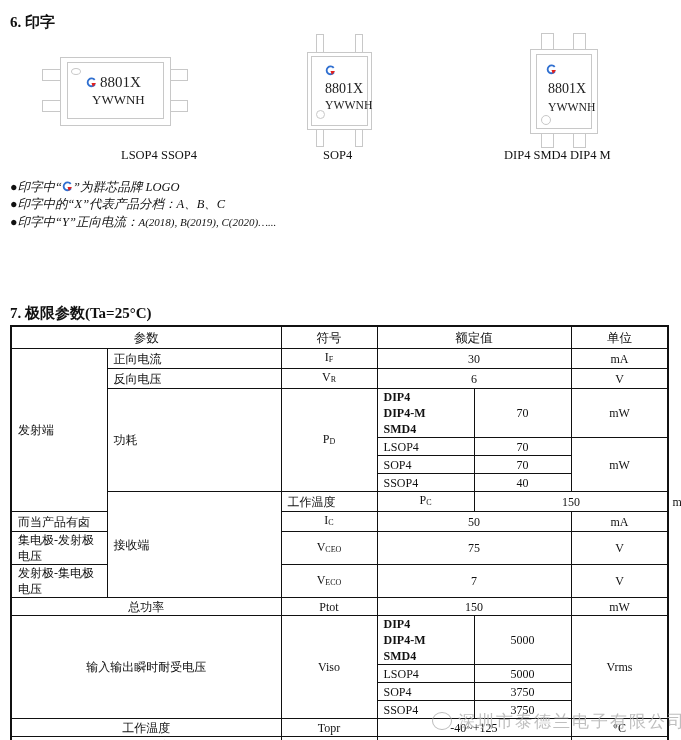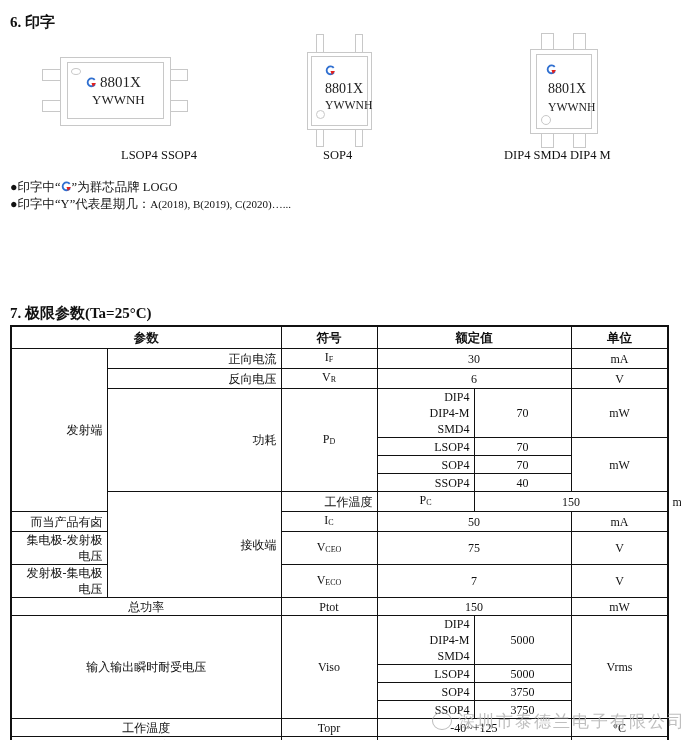--- a/index.html
+++ b/index.html
@@ -9,31 +9,31 @@
   .h-title { font-family:"Liberation Serif","DejaVu Serif",serif; font-weight:bold; font-size:15px; }
   .pkg { position:absolute; border:1px solid #c8c8c8; background:#fff; box-sizing:border-box; }
   .pkg-inner { position:absolute; border:1px solid #c8c8c8; box-sizing:border-box; }
   .pin { position:absolute; border:1px solid #c8c8c8; background:#fff; box-sizing:border-box; }
   .dot { position:absolute; border:1px solid #c8c8c8; border-radius:50%; box-sizing:border-box; }
   .mark { position:absolute; font-family:"Liberation Serif","DejaVu Serif",serif; font-size:14px; color:#222; line-height:15px; white-space:nowrap; }
   .mark.small { font-size:13px; transform:scaleX(0.9); transform-origin:left; }
   .logo { position:absolute; width:11px; height:11px; }
   .cap { position:absolute; font-size:12.5px; white-space:nowrap; }
   .notes { position:absolute; left:10px; top:179px; font-size:12.5px; line-height:17.3px; }
-  .notes div { white-space:nowrap; }
+  .notes div { white-space:nowrap;font-style:italic; }
   .notes .sm { font-size:11px; }
   table.spec { position:absolute; left:10px; top:325px; border-collapse:collapse; width:657px;
                font-size:12px; table-layout:fixed; }
   table.spec td, table.spec th { border:1px solid #111; padding:0 4px; height:17px; line-height:16px; }
   table.spec { border:2px solid #111; }
-  table.spec th { font-weight:bold; font-size:12.5px; height:21px; text-align:center; font-family:"DejaVu Sans","Liberation Sans",sans-serif;margin-top:30px; }
+  table.spec th { font-weight:normal; font-size:12.5px; height:21px; text-align:center; font-family:"DejaVu Sans","Liberation Sans",sans-serif;margin-top:30px; }
   .c { text-align:center; }
-  .l { text-align:right; padding-left:6px !important;margin-left:37px; }
+  .l { text-align:left; padding-left:6px !important;margin-left:37px; }
   sub { font-size:8px; vertical-align:-1px; }
-  .pkglist { line-height:16px; }
+  .pkglist { line-height:16px;font-weight:bold; }
   .watermark { position:absolute; left:440px; top:710px; font-family:"DejaVu Sans",sans-serif; font-size:17px;
                color:rgba(180,180,180,0.85); letter-spacing:2px; white-space:nowrap; }
   .wm-icon { position:absolute; left:432px; top:712px; width:18px; height:16px; border:1.5px solid rgba(170,170,170,0.8); border-radius:50%; }
 </style>
 </head>
 <body>
 
 <div class="abs h-title" style="left:10px; top:13px;">6. 印字</div>
 
 <div>
@@ -90,21 +90,22 @@
   <div class="cap" style="left:504px; top:148px;">DIP4  SMD4  DIP4 M</div>
 </div>
 
 <div class="notes">
   <div>
     <span>●印字中“</span><svg style="width:11px;height:11px;vertical-align:-1px;" viewBox="0 0 12 12">
         <path d="M9.5 3.2 A4.3 4.3 0 1 0 9.8 8" fill="none" stroke="#2f6fd0" stroke-width="2"></path>
         <polygon points="6,6.5 11,6.5 7.5,11" fill="#e02020"></polygon>
       </svg><span>”为群芯品牌 LOGO</span>
   </div>
-  <div><span>●印字中“Y”代表星期几：</span><span class="sm">A(2018), B(2019), C(2020)…...</span></div>
+  <div>●印字中的“X”代表产品分档：A、B、C</div>
+  <div><span>●印字中“Y”正向电流：</span><span class="sm">A(2018), B(2019), C(2020)…...</span></div>
 </div>
 
 <div class="abs h-title" style="left:10px; top:304px;">7. 极限参数(Ta=25°C)</div>
 
 <table class="spec">
   <colgroup>
     <col style="width:96px">
       <col style="width:174px">
       <col style="width:96px">
       <col style="width:97px">

